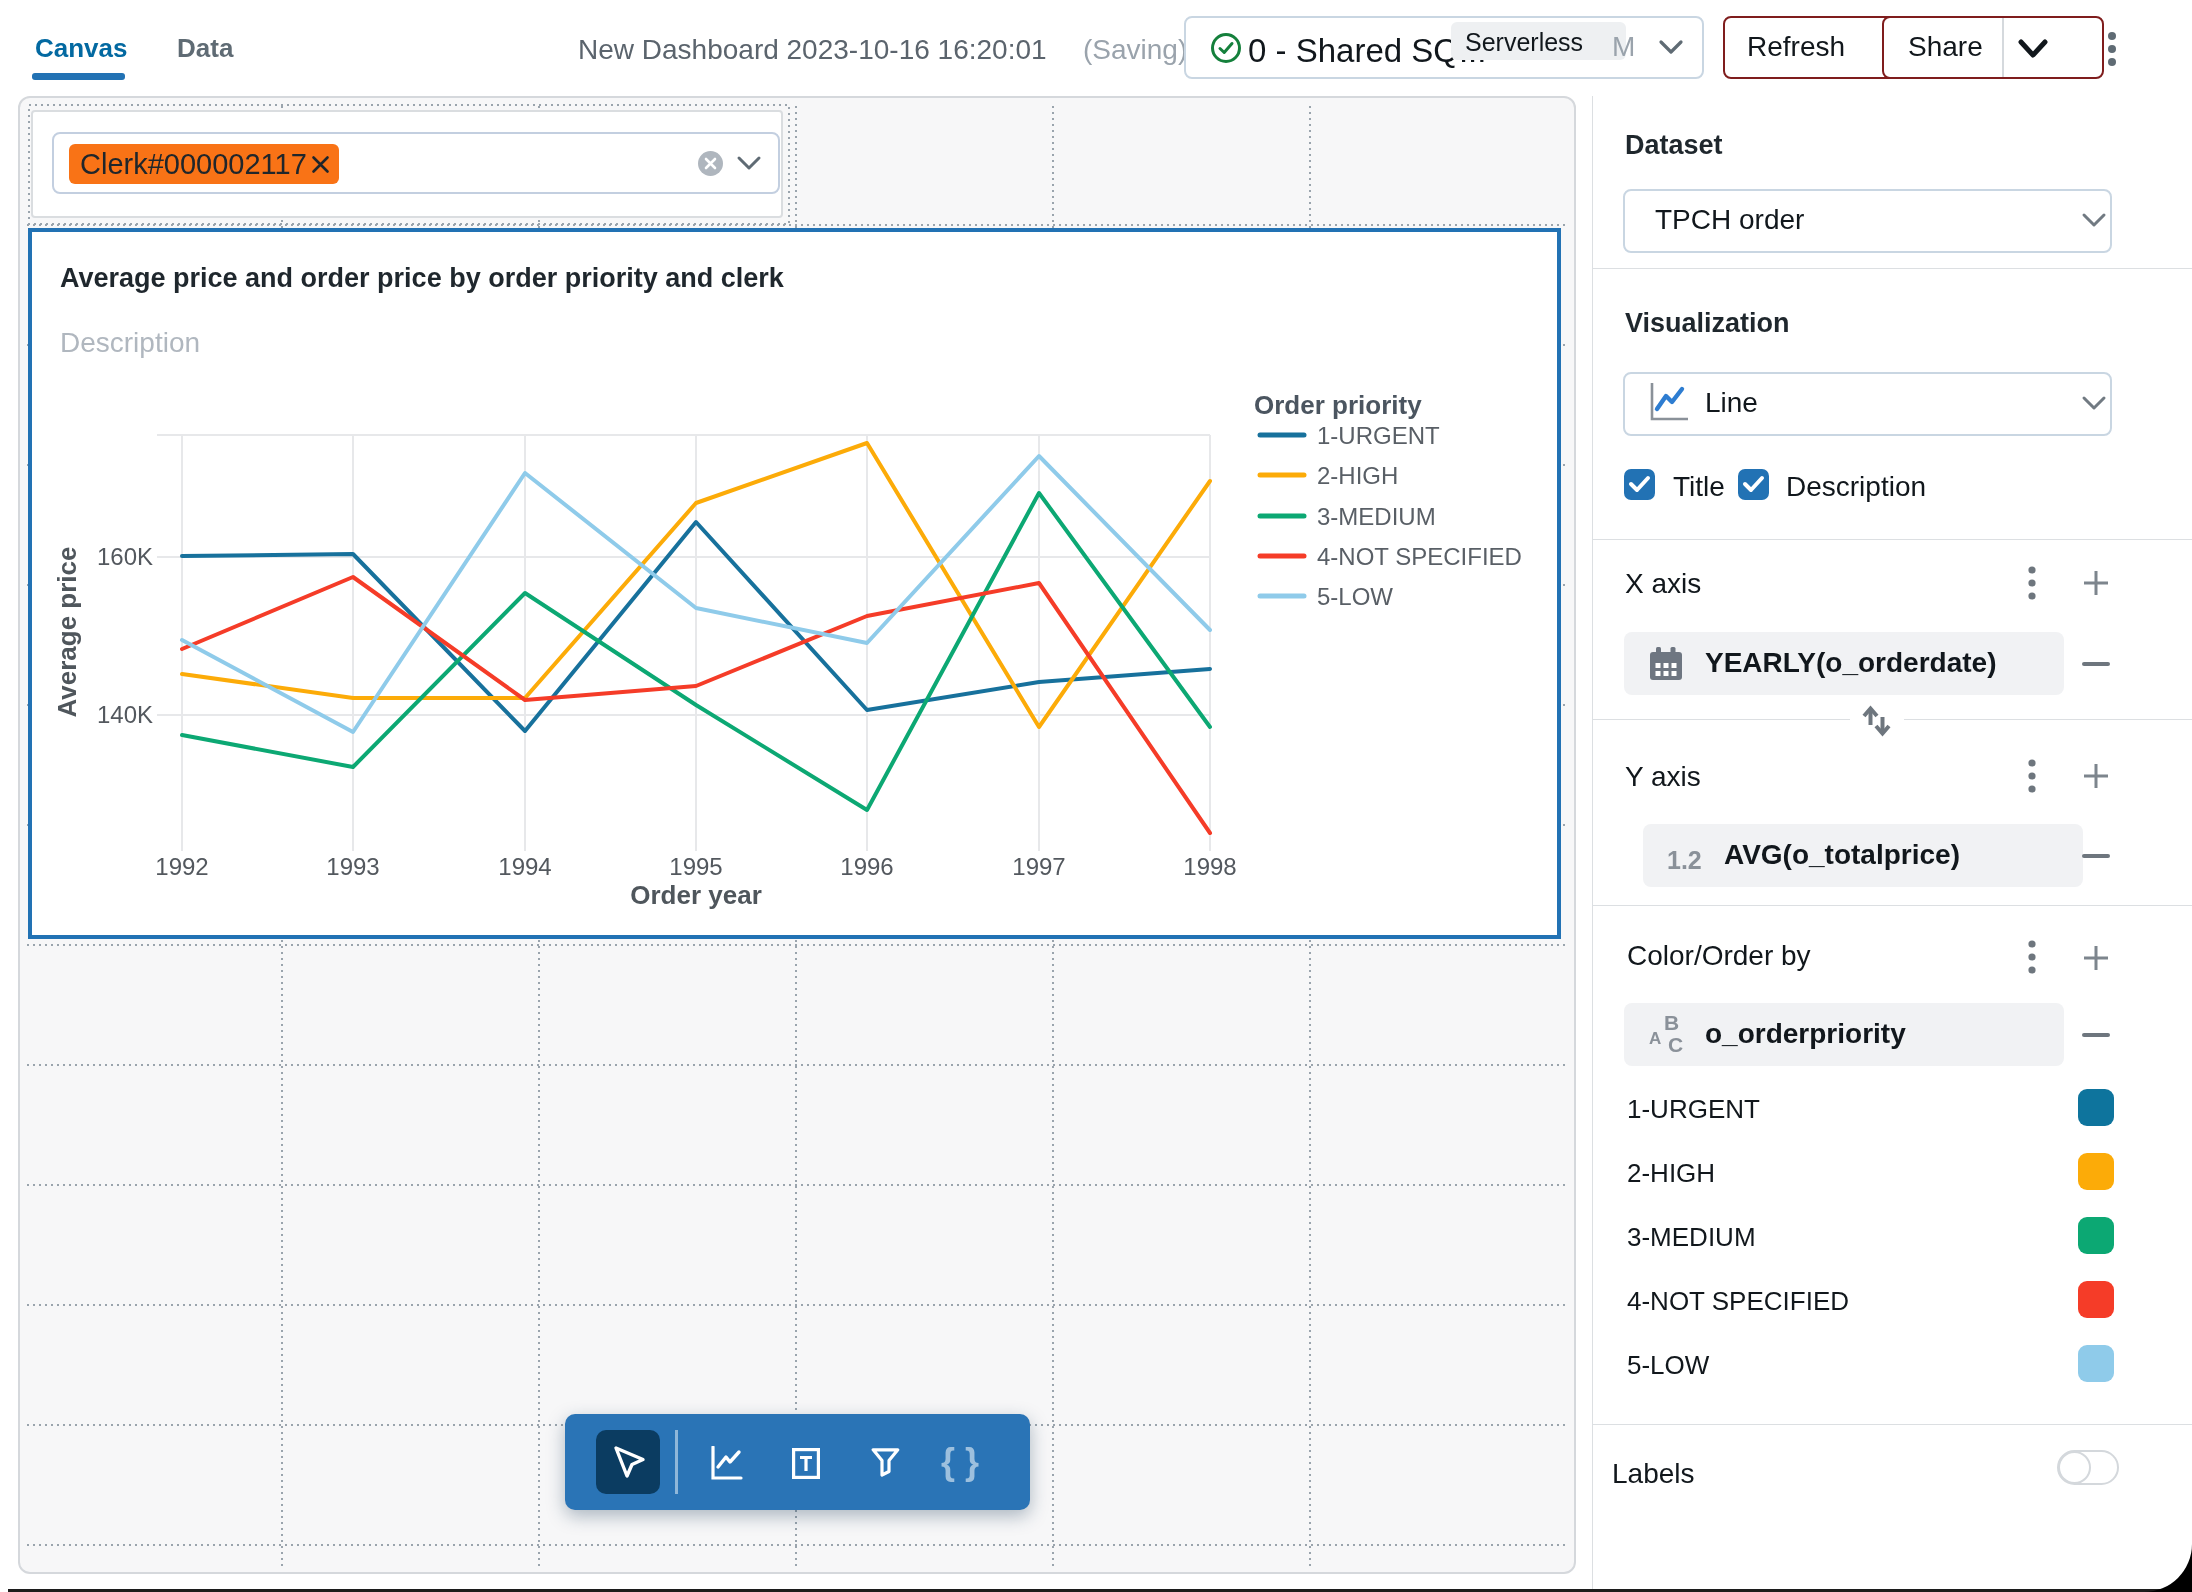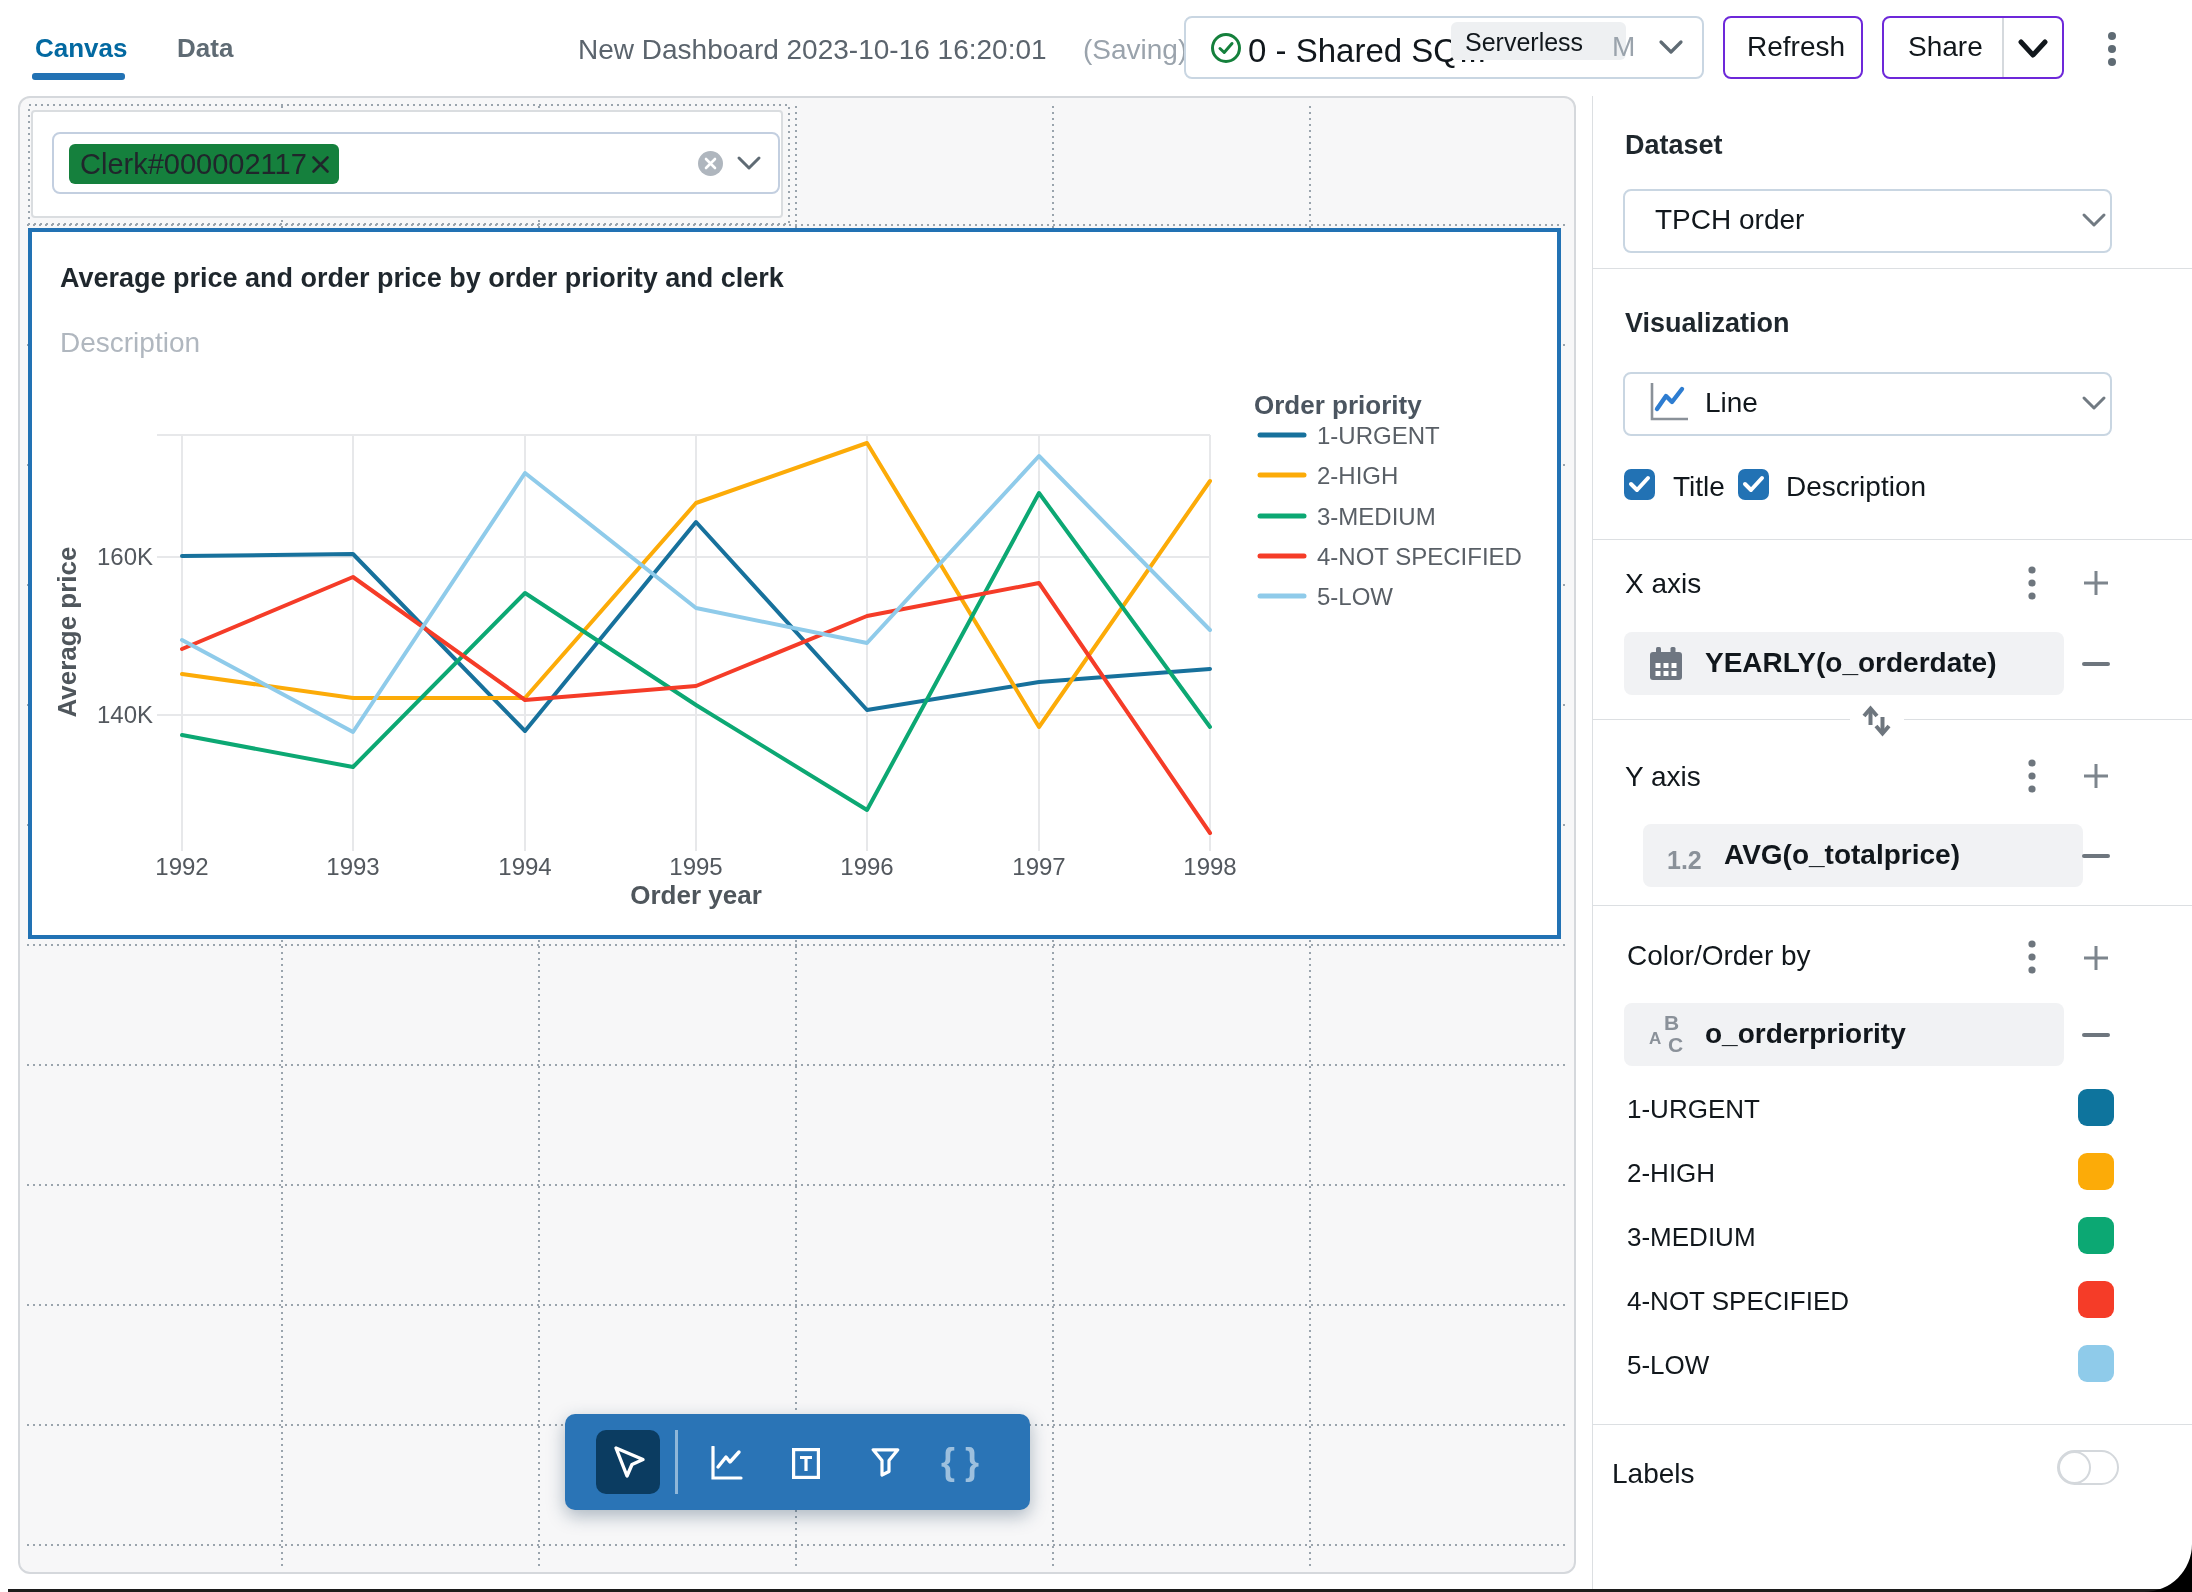--- a/index.html
+++ b/index.html
@@ -10,33 +10,33 @@
   .tab-active{left:35px;top:33px;font-size:26px;font-weight:700;color:#0369a1;}
   .tab-underline{left:32px;top:73px;width:93px;height:7px;background:#2272b4;border-radius:3px;}
   .tab-data{left:177px;top:33px;font-size:26px;font-weight:700;color:#5f6b74;}
   .hdr-title{left:578px;top:34px;font-size:28px;color:#5b646d;}
   .hdr-saving{left:1083px;top:34px;font-size:28px;color:#9aa3ac;}
   .combo{left:1184px;top:16px;width:516px;height:59px;border:2px solid #c9d6e2;border-radius:8px;background:#fff;}
   .combo-text{left:1248px;top:32px;font-size:33px;color:#11171c;}
   .combo-tag{left:1451px;top:22px;width:175px;height:38px;background:#eef0f2;border-radius:6px;}
   .combo-tag span{position:absolute;left:14px;top:6px;font-size:25px;color:#11171c;}
   .combo-m{left:1612px;top:31px;font-size:28px;color:#9aa3ac;}
-  .btn{border:2px solid #6d28d9;border-radius:8px;background:#fff;}
+  .btn{border:2px solid #7f1d1d;border-radius:8px;background:#fff;padding-left:40px;}
   .btn-refresh{left:1723px;top:16px;width:136px;height:59px;}
   .btn-refresh span{position:absolute;left:22px;top:13px;font-size:28px;color:#11171c;}
   .btn-share{left:1882px;top:16px;width:178px;height:59px;}
   .btn-share .lbl{position:absolute;left:24px;top:13px;font-size:28px;color:#11171c;}
   .btn-share .div{position:absolute;left:118px;top:0;width:2px;height:59px;background:#d5d9dd;}
   
   #canvas{left:18px;top:96px;width:1554px;height:1474px;background:#f7f7f8;
      border:2px solid #d5d8dc;border-radius:12px;}
   
   #fwidget{left:11px;top:12px;width:748px;height:104px;background:#fff;border:2px solid #dadde0;border-radius:4px;}
   #finput{left:19px;top:20px;width:724px;height:58px;background:#fff;border:2px solid #c3cfe0;border-radius:8px;}
-  #ftag{left:15px;top:10px;width:270px;height:40px;background:#15803d;border-radius:6px;}
+  #ftag{left:15px;top:10px;width:270px;height:40px;background:#f97316;border-radius:6px;}
   #ftag span{position:absolute;left:11px;top:4px;font-size:29px;color:#20262b;}
   
   #cwidget{left:8px;top:130px;width:1525px;height:703px;background:#fff;border:4px solid #2272b4;}
   #ctitle{left:28px;top:31px;font-size:27px;font-weight:700;color:#1f272d;}
   #cdesc{left:28px;top:95px;font-size:28px;color:#b0b7bf;}
   
   #toolbar{left:545px;top:1316px;width:465px;height:96px;background:#2a74b6;border-radius:10px;
      box-shadow:0 6px 18px rgba(30,60,90,.35);}
   #tool-sel{position:absolute;left:31px;top:16px;width:64px;height:64px;background:#0b3c61;border-radius:10px;}
   #tool-div{position:absolute;left:110px;top:16px;width:3px;height:64px;background:#8fb7d9;}

